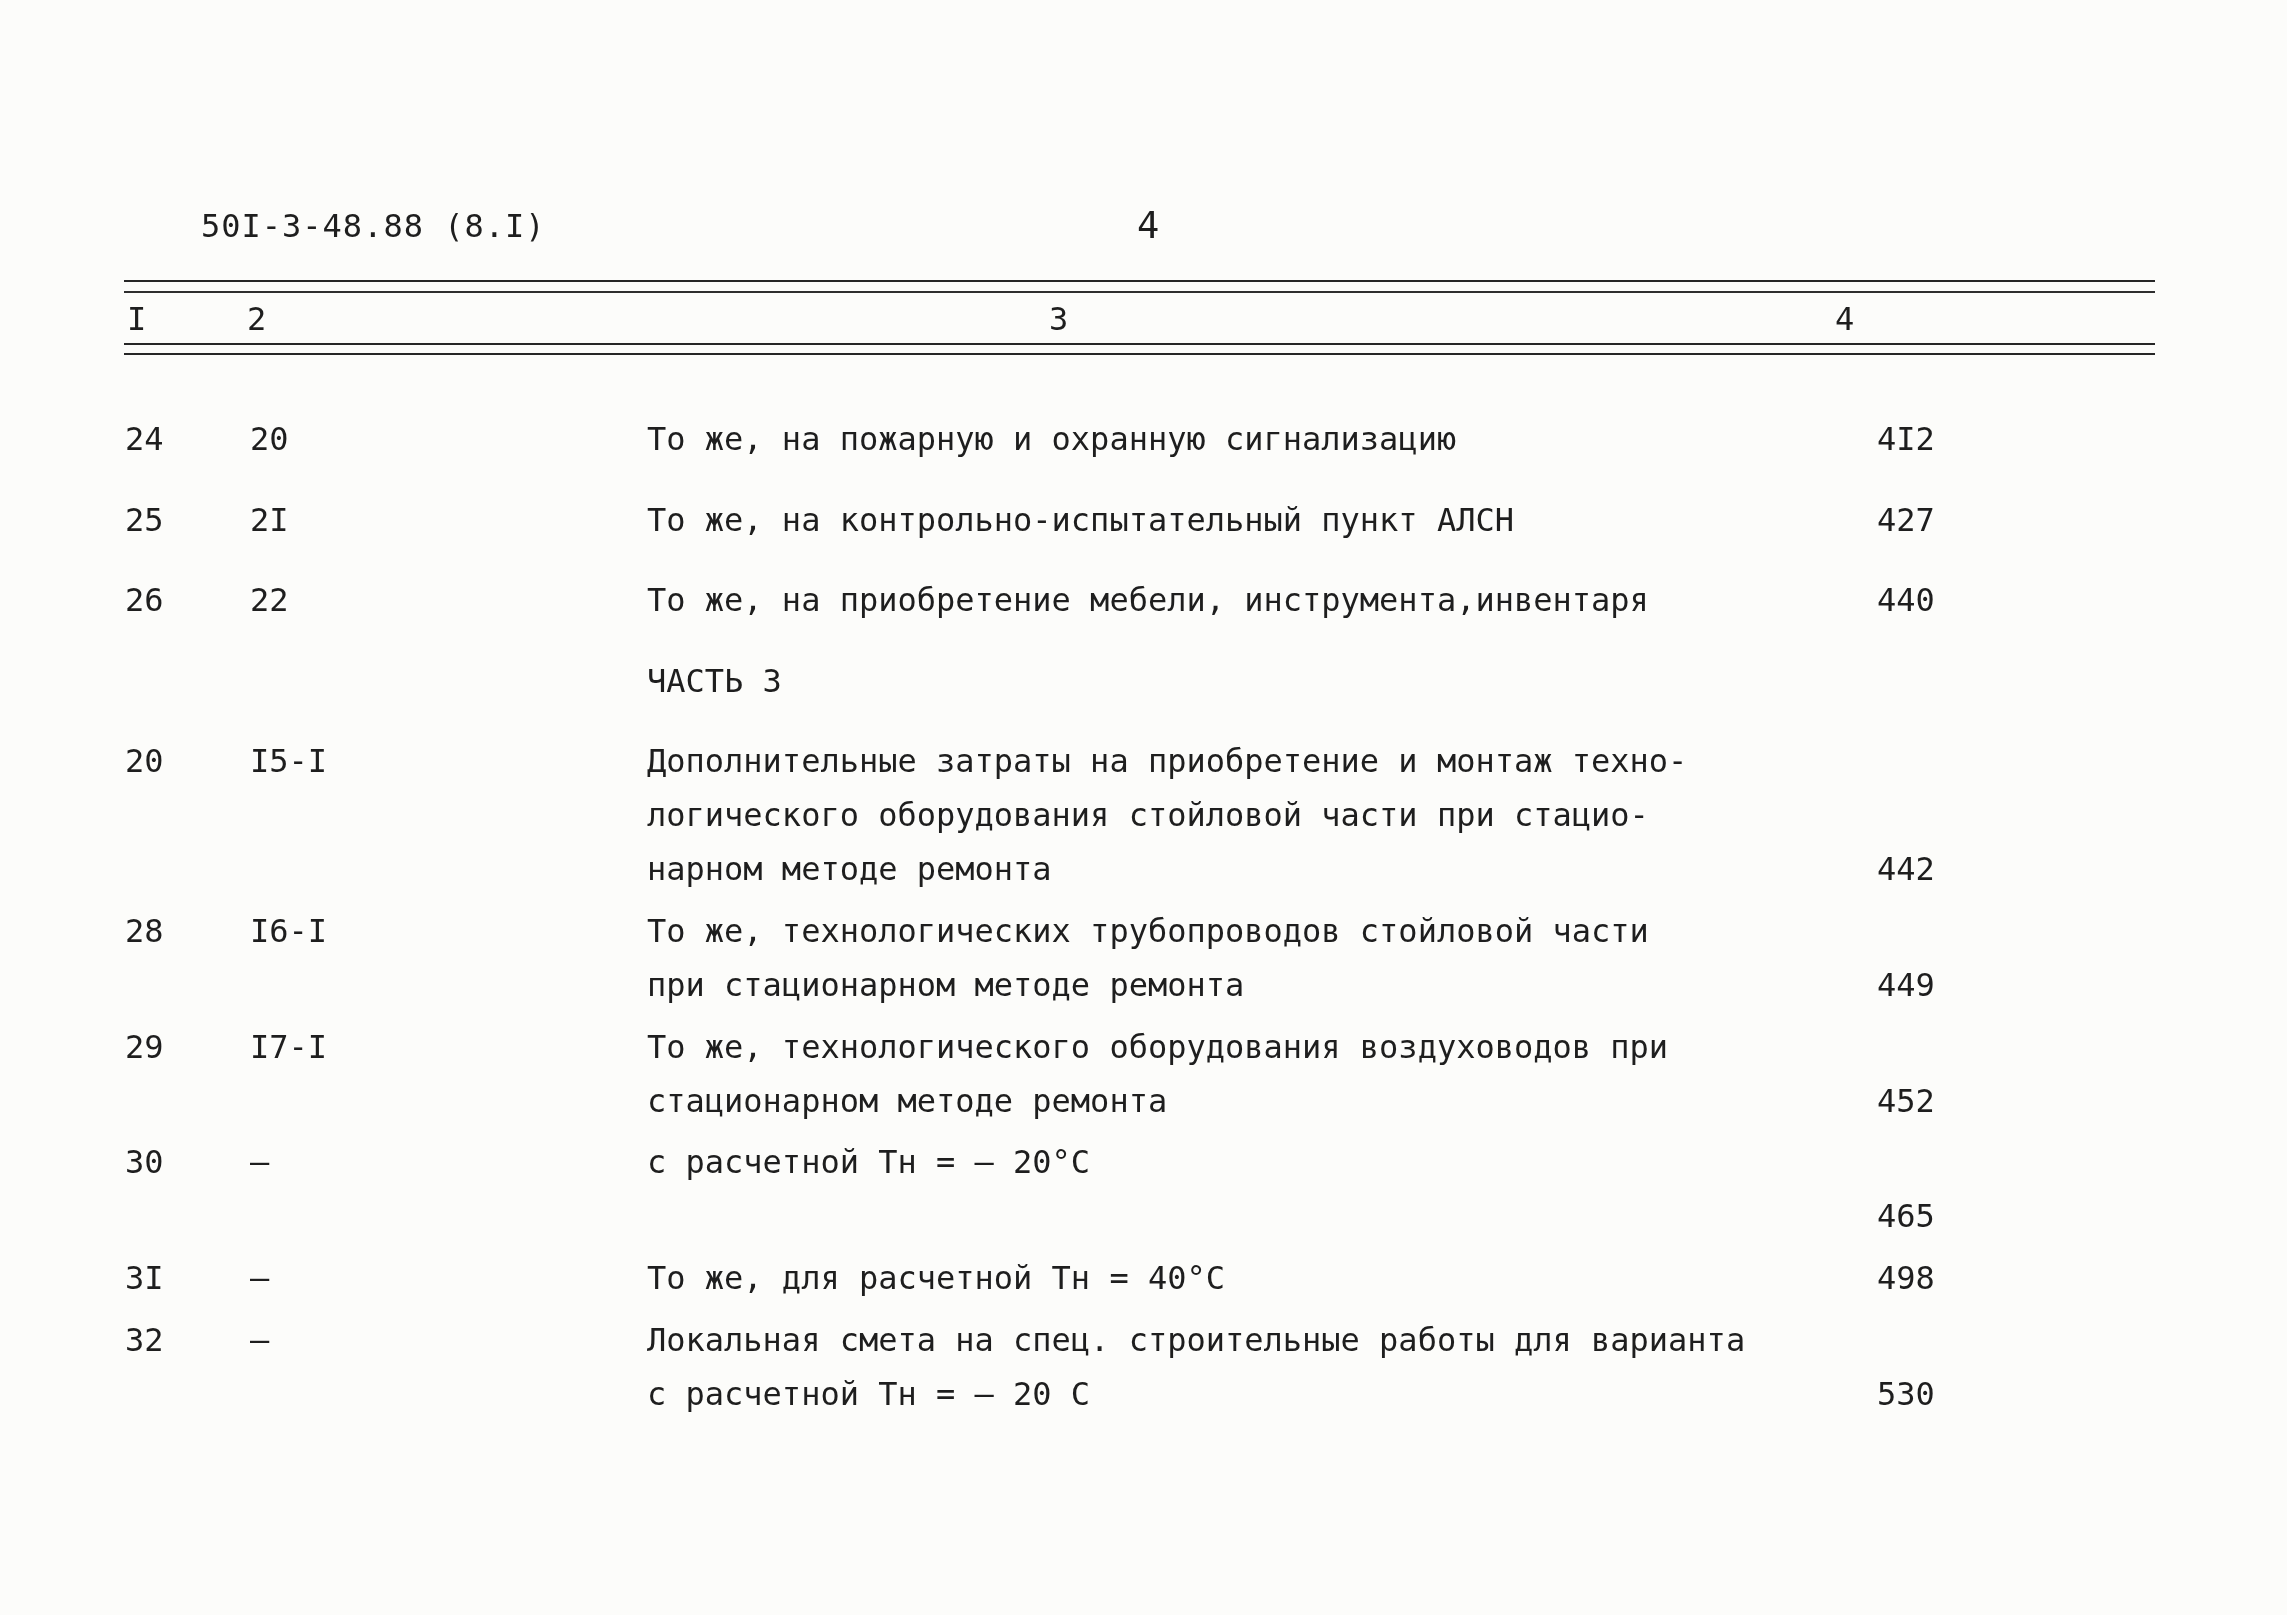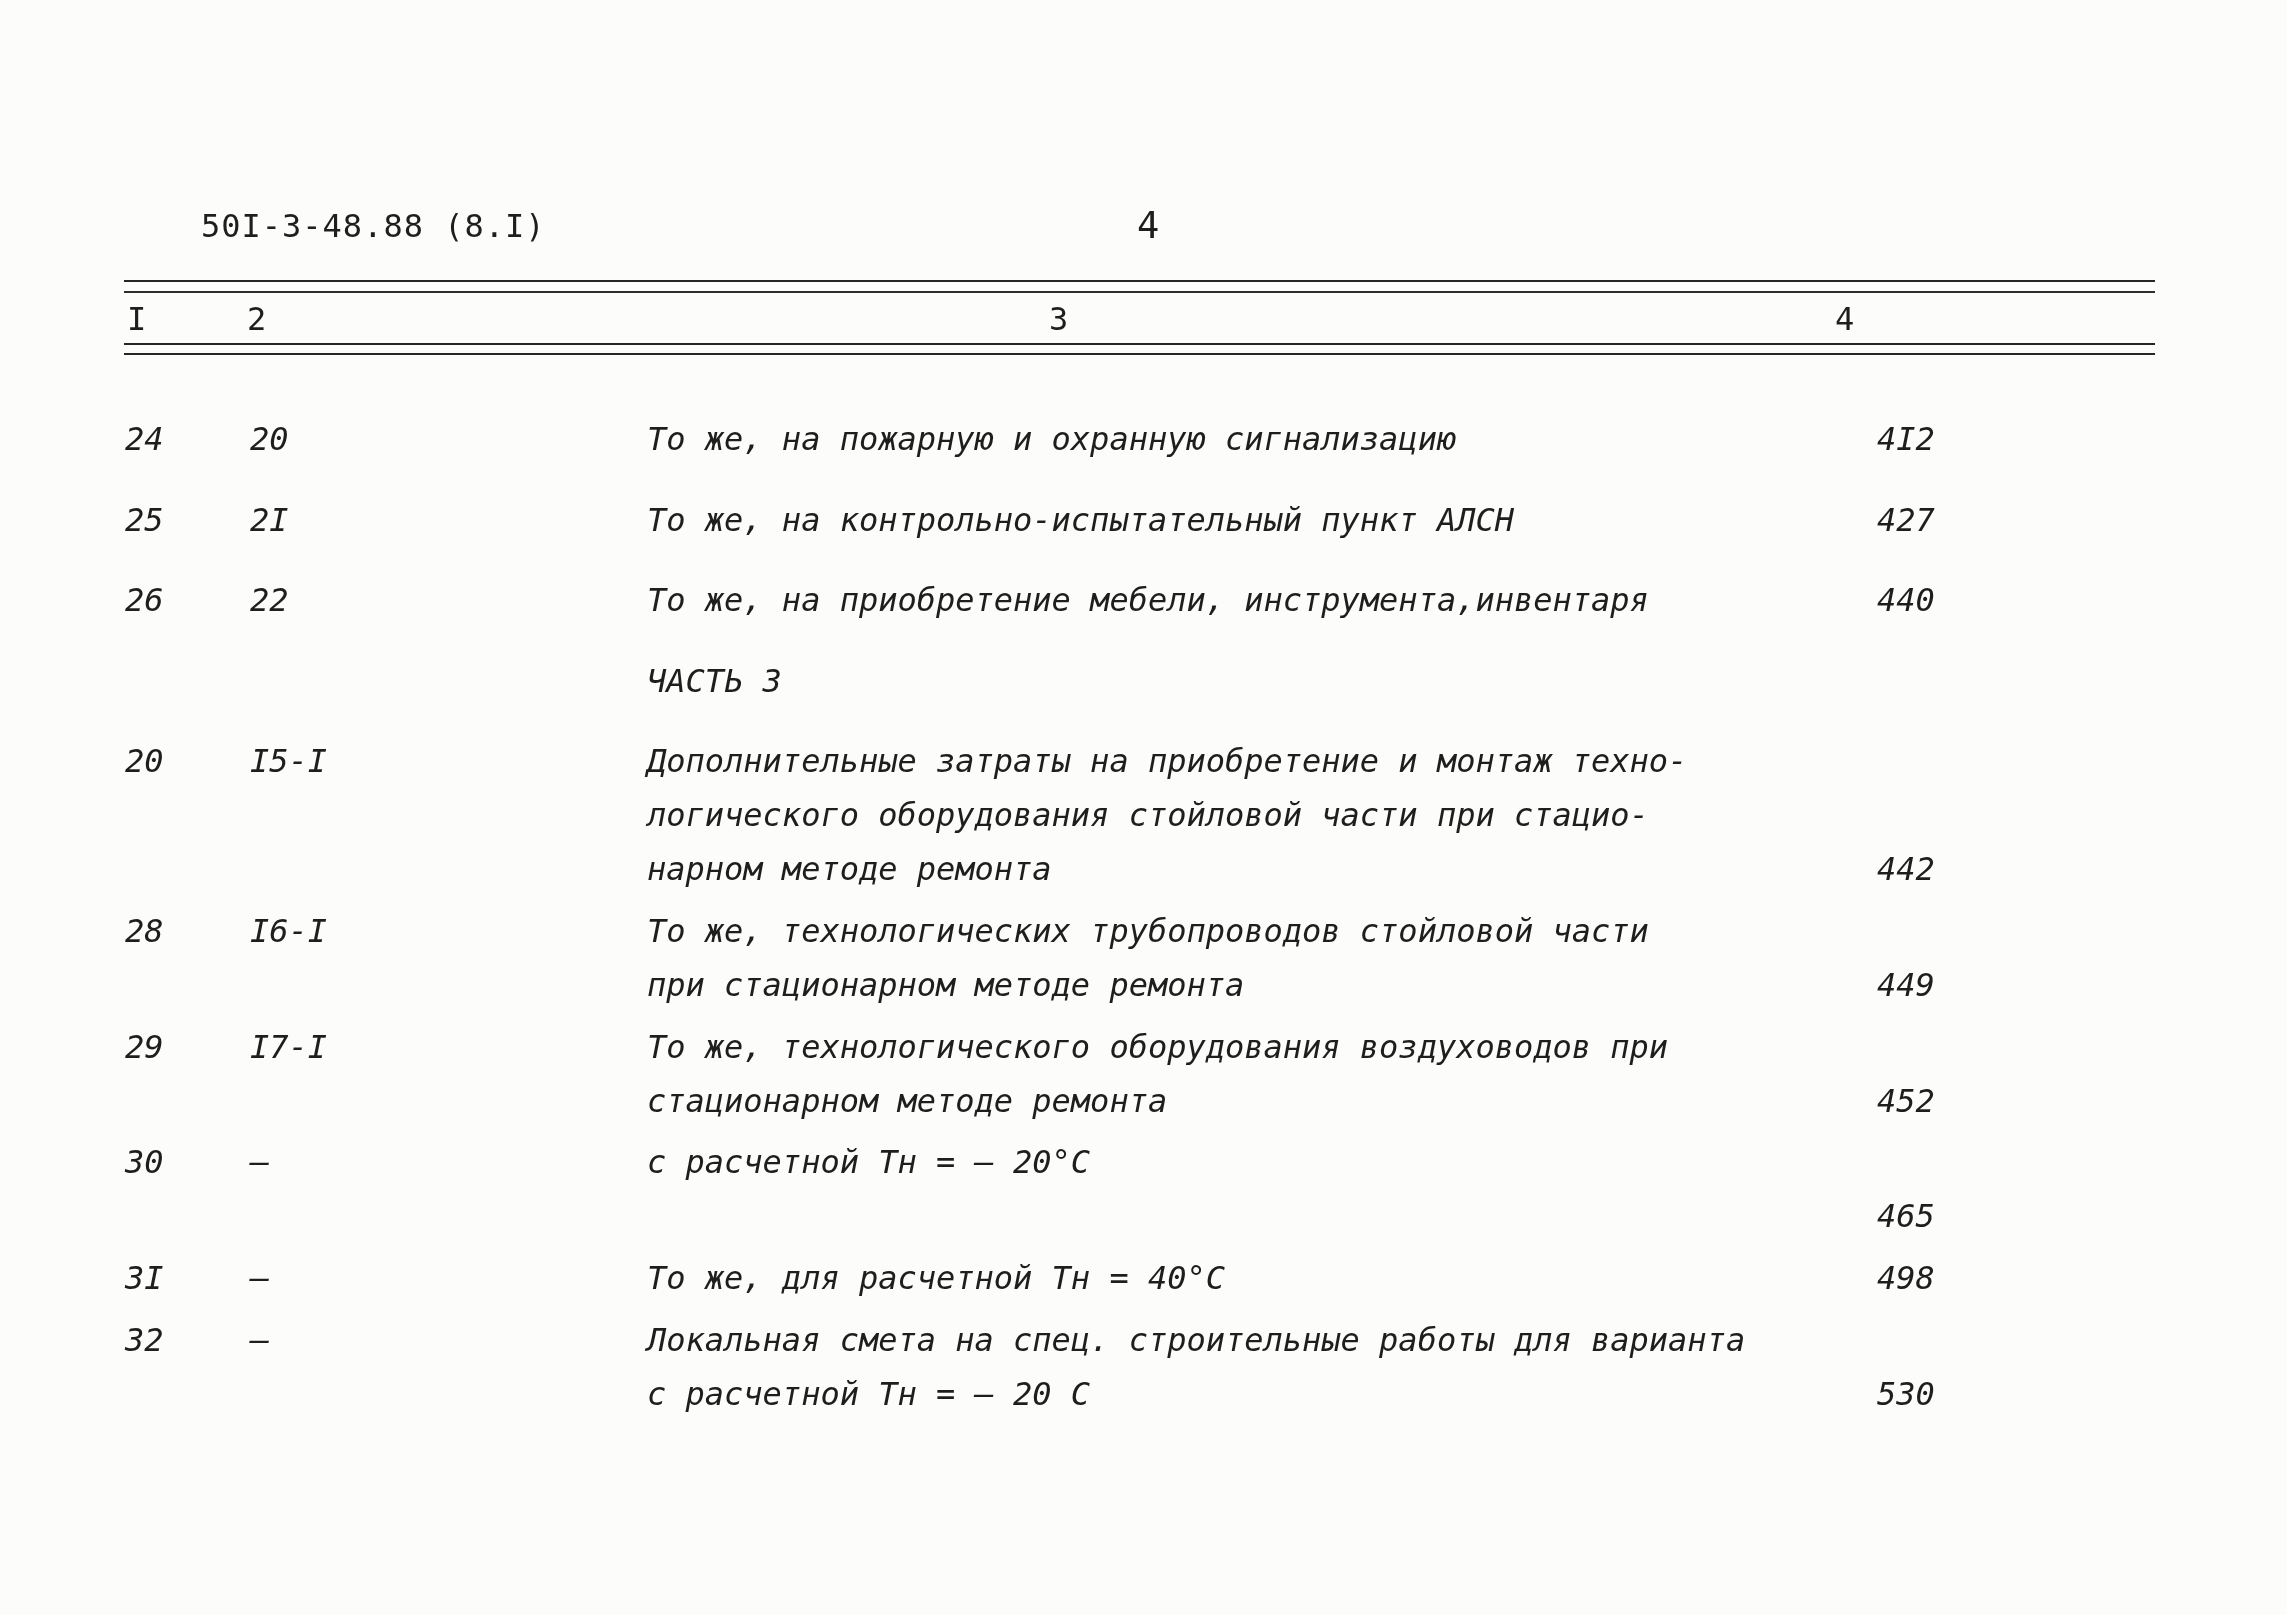--- a/index.html
+++ b/index.html
@@ -72,21 +72,21 @@
   .row {
     display: grid;
     grid-template-columns: 125px 357px 1230px 319px;
     font-size: 32px;
     line-height: 54px;
     margin-bottom: 7.8px;
   }
   #table-body .row:nth-child(-n+4) {
     margin-bottom: 26.5px;
   }
-  .cell { white-space: nowrap; font-style: italic; }
+  .cell { white-space: nowrap; }
   .line { height: 54px; margin-left: 40px; }
   .page-cell .line { min-width: 1px; }
 </style>
 </head>
 <body>
 
 <div class="page">
 
   <div class="doc-number">50I-3-48.88 (8.I)</div>
 

